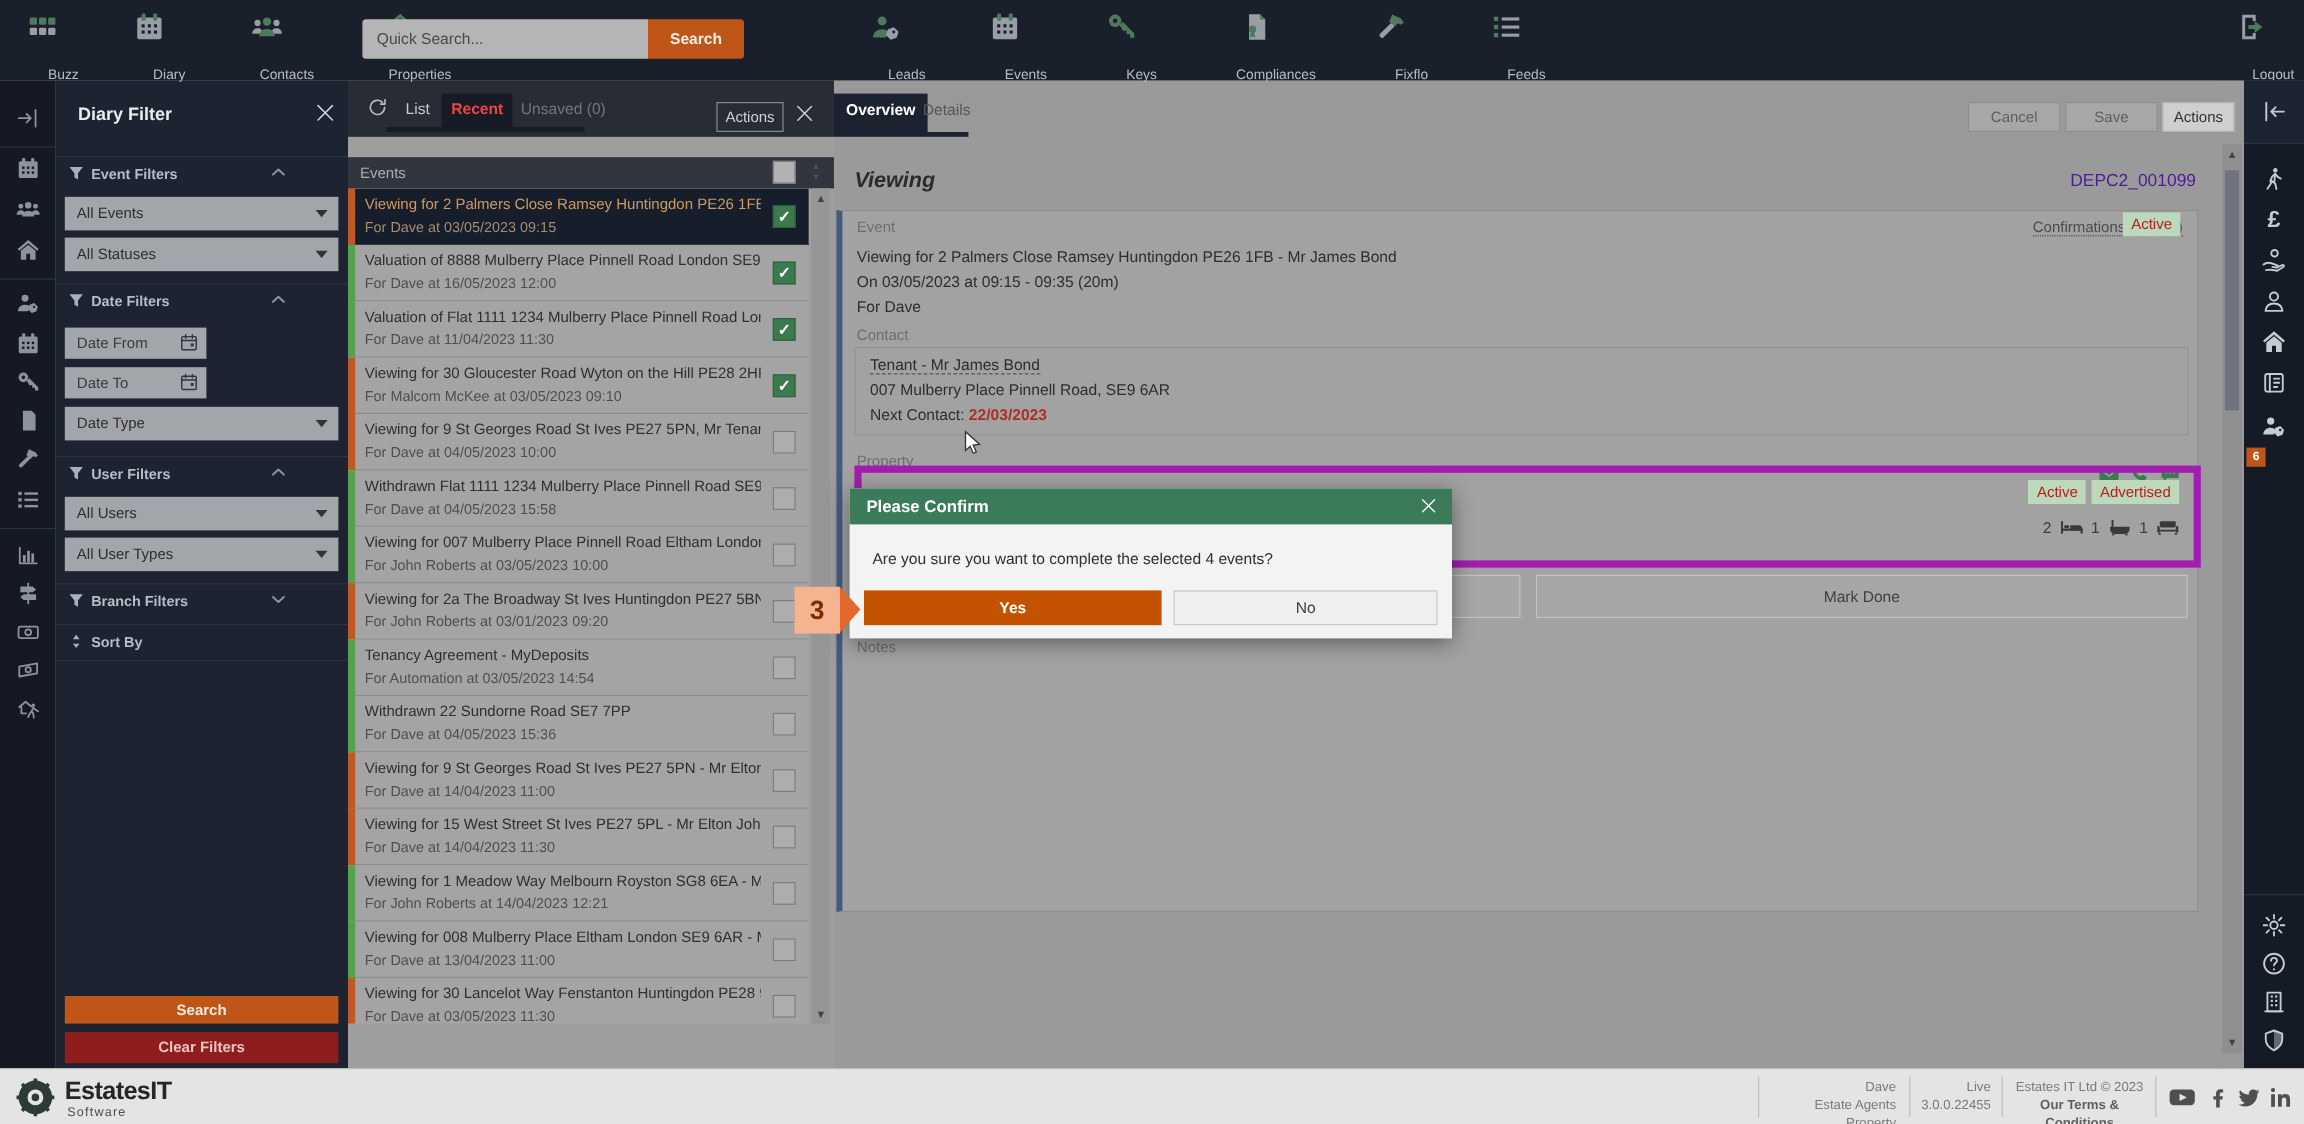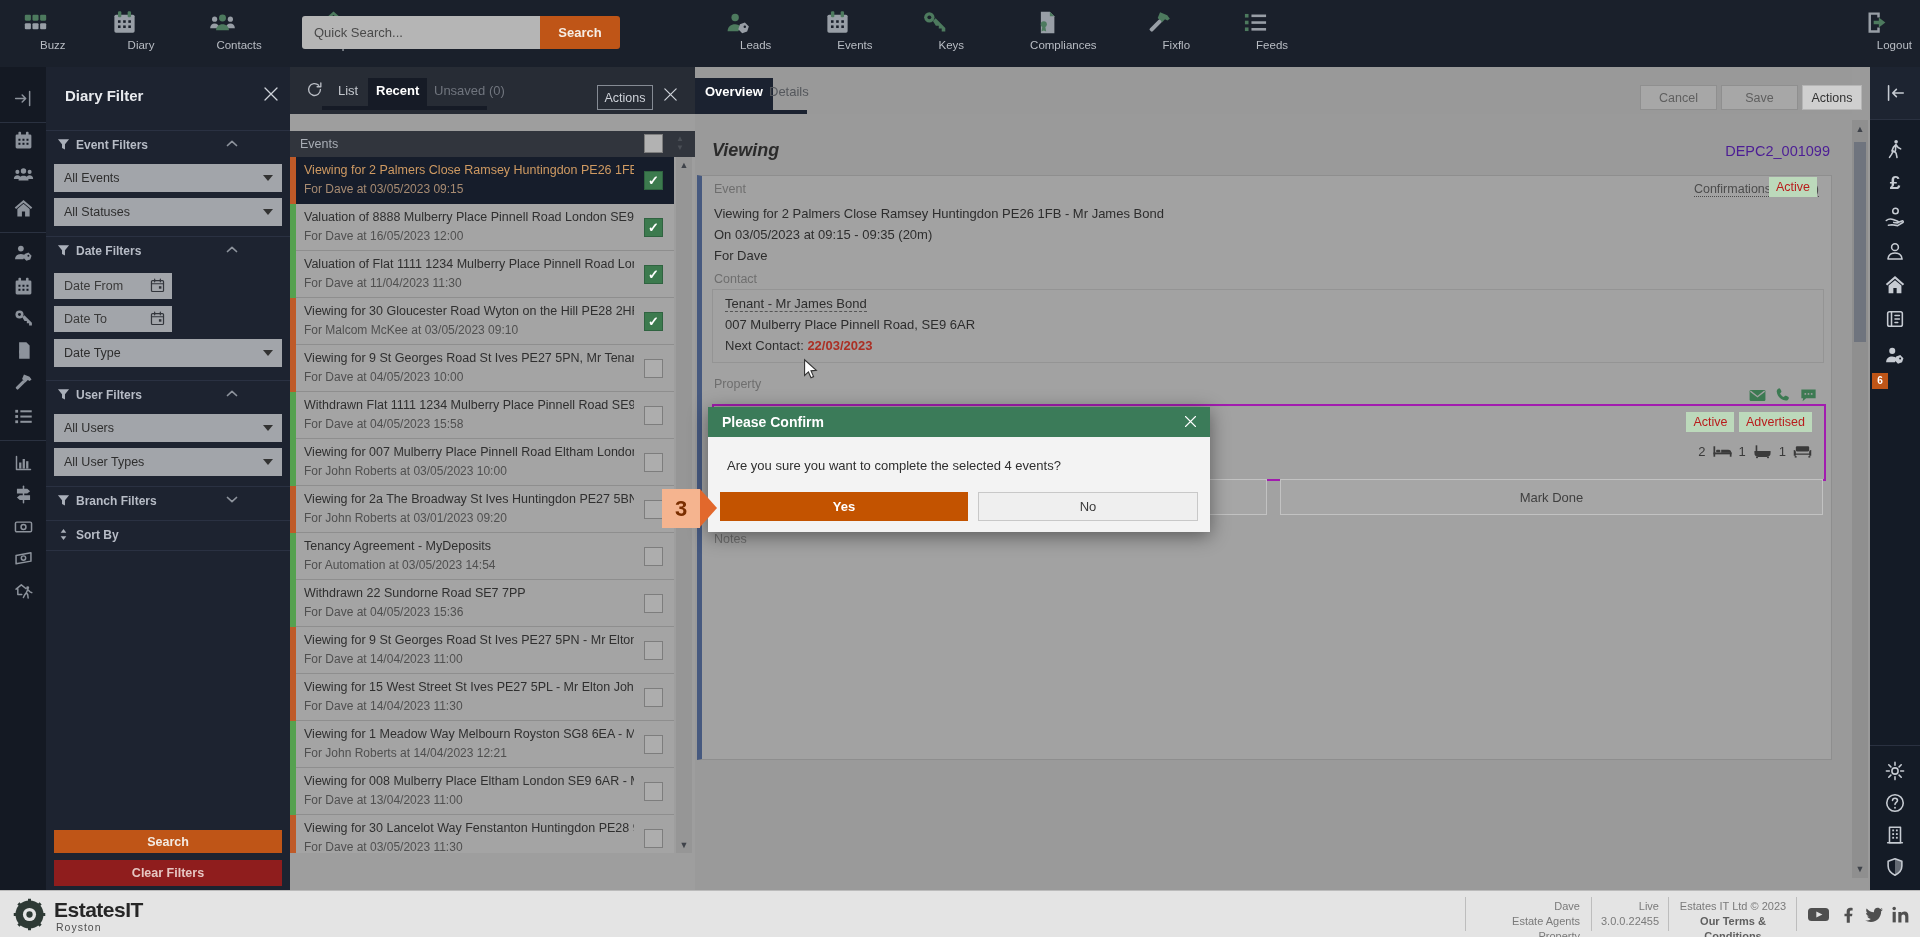--- a/index.html
+++ b/index.html
@@ -6,21 +6,21 @@
   #app{position:relative;width:1920px;height:937px;overflow:hidden;background:#9a9a9a;
        font-family:"Liberation Sans",sans-serif;-webkit-font-smoothing:antialiased;}
   .abs{position:absolute;}
   .icon svg{display:block;width:100%;height:100%;}
   .icon svg.st{fill:none;stroke:currentColor;stroke-width:1.7;stroke-linecap:round;stroke-linejoin:round;}
 
   
   #topnav{left:0;top:0;width:1920px;height:67px;background:#1a202b;z-index:5;}
   .nav-item{position:relative;display:flex;flex-direction:column;align-items:center;cursor:pointer;}
   .nav-ico{width:27px;height:27px;margin-top:9px;}
-  .nav-label{font-size:11.5px;color:#b9bdc4;margin-top:3px;white-space:nowrap;padding-left:34px;}
+  .nav-label{font-size:11.5px;color:#b9bdc4;margin-top:21px;white-space:nowrap;padding-left:34px;}
   #topnav .icon svg .g{fill:#4d7a5e}#topnav .icon svg .m{fill:#989ea6}#topnav .icon svg .d{fill:#1a202b}
   #nav-left{position:absolute;left:6px;top:0;display:flex;gap:28px;}
   #nav-center{position:absolute;left:706px;top:0;display:flex;gap:32px;}
   #nav-logout{position:absolute;right:8px;top:0;}
   #qsearch{position:absolute;left:302px;top:16px;width:238px;height:33px;background:#b5b5b5;border:none;border-radius:3px 0 0 3px;
            padding:0 12px;font-size:13px;color:#3d3d3d;box-sizing:border-box;font-family:"Liberation Sans",sans-serif;}
   #qsearch::placeholder{color:#4a4a4a;opacity:1;}
   #qsearch-btn{position:absolute;left:540px;top:16px;width:80px;height:33px;background:#bf5517;color:#f6ede4;border:none;
            border-radius:0 3px 3px 0;font-size:13px;font-weight:bold;cursor:pointer;font-family:"Liberation Sans",sans-serif;}
 
@@ -44,21 +44,21 @@
   .dinput{position:absolute;left:8px;width:118px;height:26px;background:#a2a5aa;color:#3a3a3a;font-size:12.5px;line-height:26px;padding-left:10px;box-sizing:border-box;}
   .dinput .icon{position:absolute;right:6px;top:4px;width:17px;height:17px;color:#33363c;}
   #df-search{position:absolute;left:8px;top:763px;width:228px;height:23px;background:#bf5517;color:#f4ebe2;border:none;font-weight:bold;font-size:12.5px;cursor:pointer;font-family:"Liberation Sans",sans-serif;}
   #df-clear{position:absolute;left:8px;top:793px;width:228px;height:26px;background:#8f1d1d;color:#e6c6c2;border:none;font-weight:bold;font-size:12.5px;cursor:pointer;font-family:"Liberation Sans",sans-serif;}
 
   
   #epanel{left:290px;top:67px;width:405px;height:823px;background:#9e9e9e;z-index:3;}
   #ep-tabs{position:absolute;left:0;top:0;width:405px;height:47px;background:#272c35;}
   #ep-refresh{position:absolute;left:15px;top:13px;width:19px;height:19px;color:#b9bdc4;cursor:pointer;}
   .ep-tab{position:absolute;top:11px;height:32px;line-height:26px;font-size:13px;color:#c3c7cd;cursor:pointer;padding:0 8px;box-sizing:border-box;}
-  .ep-tab.active{background:#161b26;color:#ffffff;font-weight:bold;}
+  .ep-tab.active{background:#161b26;color:#ef4444;font-weight:bold;}
   .ep-tab.dim{color:#70757e;}
   #ep-underline{position:absolute;left:32px;top:39px;width:165px;height:4px;background:#161b26;}
   #ep-actions{position:absolute;left:307px;top:18px;width:56px;height:25px;background:transparent;border:1px solid #858b94;color:#ced2d9;font-size:12.5px;cursor:pointer;font-family:"Liberation Sans",sans-serif;}
   #ep-close{position:absolute;left:372px;top:19px;width:17px;height:17px;color:#ced2d9;cursor:pointer;}
   #ep-head{position:absolute;left:0;top:64px;width:405px;height:26px;background:#31353d;color:#a8adb5;font-size:12.5px;}
   #ep-head .t{position:absolute;left:10px;top:6px;}
   #ep-headcheck{position:absolute;left:354px;top:3px;width:19px;height:19px;background:#b2b2b2;border:1px solid #7d7d7d;box-sizing:border-box;cursor:pointer;}
   .mini-arrows{position:absolute;left:384px;top:3px;font-size:8px;color:#4a4e55;line-height:9px;text-align:center;width:12px;}
   #ep-clip{position:absolute;left:0;top:90px;width:384px;height:696px;overflow:hidden;}
   .ev-row{position:absolute;left:0;width:384px;height:47px;background:#a4a4a4;border-bottom:1px solid #8e8e8e;box-sizing:border-box;cursor:pointer;}
@@ -89,21 +89,21 @@
   .m-line{position:absolute;font-size:13px;color:#2d2d2d;white-space:nowrap;}
   #m-confirm{position:absolute;right:12px;top:6px;font-size:12.5px;color:#4c4c4c;border-bottom:1px dotted #4c4c4c;cursor:pointer;}
   #c-box{position:absolute;left:10px;top:113px;width:1110px;height:72px;border:1px solid #949494;}
   #c-name{position:absolute;left:12px;top:6px;font-size:13px;color:#2d2d2d;border-bottom:1px dashed #555;cursor:pointer;}
   #c-addr{position:absolute;left:12px;top:27px;font-size:13px;color:#2d2d2d;}
   #c-next{position:absolute;left:12px;top:48px;font-size:13px;color:#2d2d2d;text-align:right;}
   #c-next .red{color:#ab2f24;font-weight:bold;}
   .badge{background:#bcd9bb;color:#b91c1c;font-size:12.5px;padding:3px 7px;display:inline-block;}
   #c-badge{position:absolute;right:14px;top:1px;}
   .c-ico{position:absolute;width:19px;height:19px;color:#3c7a52;cursor:pointer;}
-  #p-box{position:absolute;left:10px;top:228px;width:1110px;height:73px;border:2px solid #a21caf;text-align:center;}
+  #p-box{position:absolute;left:10px;top:212px;width:1110px;height:73px;border:6px solid #a21caf;text-align:center;}
   #p-badges{position:absolute;right:12px;top:6px;}
   #p-counts{position:absolute;right:12px;top:38px;font-size:13px;color:#3a3a3a;display:flex;align-items:center;gap:7px;}
   .cnt-ico{width:19px;height:15px;color:#3a3a3a;display:inline-block;}
   .wide-btn{position:absolute;top:303px;height:36px;background:#a6a6a6;border:1px solid #c2c2c2;color:#3f3f3f;font-size:13px;cursor:pointer;font-family:"Liberation Sans",sans-serif;}
   #n-area{position:absolute;left:10px;top:377px;width:1093px;height:190px;background:#a0a0a0;border:1px solid #bababa;box-sizing:border-box;}
   #n-ph{position:absolute;left:12px;top:10px;font-size:13px;color:#4a4a4a;}
   #n-clock{position:absolute;right:0;top:0;width:34px;height:34px;border-left:1px solid #bababa;border-bottom:1px solid #bababa;box-sizing:border-box;}
   #n-clock .icon{position:absolute;left:7px;top:7px;width:18px;height:18px;color:#3f3f3f;}
   #n-resize{position:absolute;right:2px;bottom:2px;width:14px;height:14px;}
 
@@ -887,21 +887,21 @@
       <svg viewBox="0 0 40 40">
           <circle cx="20" cy="20" r="16" fill="#2e3a35"></circle>
         <g stroke="#2e3a35" stroke-width="3.4">
             <path d="M20 2 v7 M20 31 v7 M2 20 h7 M31 20 h7 M7.3 7.3 l5 5 M27.7 27.7 l5 5 M32.7 7.3 l-5 5 M12.3 27.7 l-5 5"></path>
           </g>
         <circle cx="20" cy="20" r="7.5" fill="#e4e4e4"></circle>
           <circle cx="20" cy="20" r="3.6" fill="#2e3a35"></circle>
         </svg>
     </span>
     <span id="f-brand">EstatesIT</span>
-    <span id="f-sub">Royston</span>
+    <span id="f-sub">Software</span>
     <div class="f-div" style="left:1465px"></div>
     <div class="f-col" style="left:1475px;width:105px">
       <span>Dave</span><br>
       <span>Estate Agents Property</span>
     </div>
     <div class="f-div" style="left:1591px"></div>
     <div class="f-col" style="left:1601px;width:58px">
       <span>Live</span><br>
       <span>3.0.0.22455</span>
     </div>

